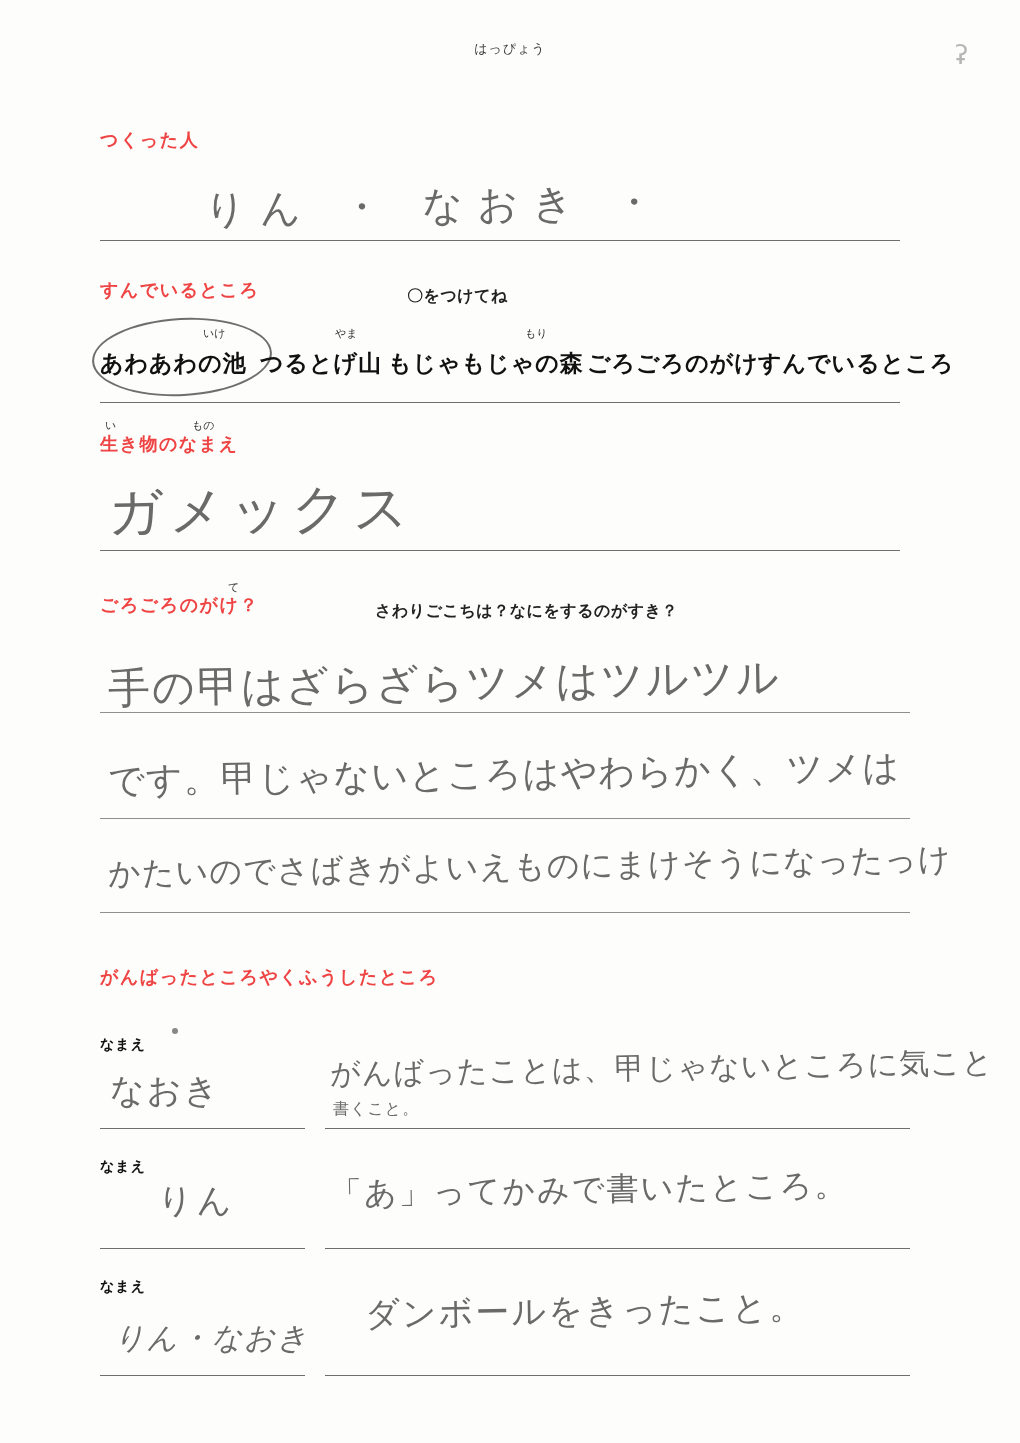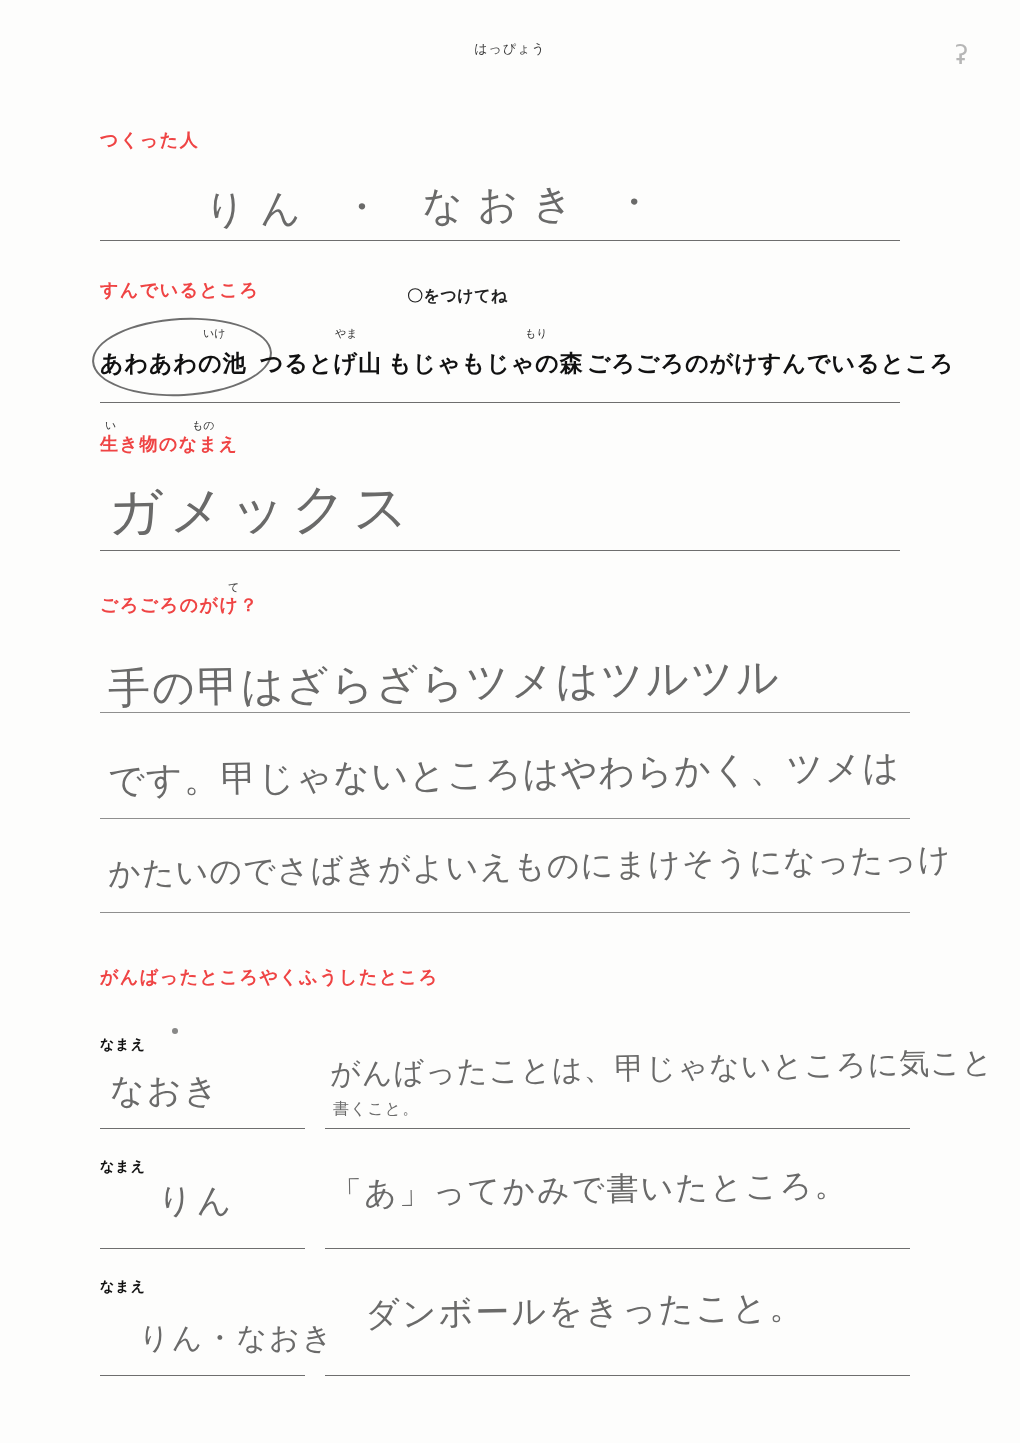--- a/index.html
+++ b/index.html
@@ -166,20 +166,21 @@
   <div class="rule" style="top:402px; left:100px; width:800px;"></div>
 
   <div class="ruby-mark" style="top:418px; left:105px;">い</div>
   <div class="ruby-mark" style="top:418px; left:152px;margin-left:40px;">もの</div>
   <div class="label" style="top:432px; left:100px;">生き物のなまえ</div>
   <div class="hand" style="top:474px; left:108px; font-size:54px; letter-spacing:6px; transform:rotate(-1deg);">ガメックス</div>
   <div class="rule" style="top:550px; left:100px; width:800px;"></div>
 
   <div class="ruby-mark" style="top:580px; left:228px;">て</div>
   <div class="label" style="top:593px; left:100px;">ごろごろのがけ？</div>
+  <div class="sub-note" style="top:601px; left:375px;">さわりごこちは？なにをするのがすき？</div>
 
   <div class="hand" style="top:655px; left:108px; font-size:42px; letter-spacing:2px; transform:rotate(-1deg);">手の甲はざらざらツメはツルツル</div>
   <div class="rule light" style="top:712px; left:100px; width:810px;"></div>
 
   <div class="hand" style="top:750px; left:108px; font-size:36px; letter-spacing:1px; transform:rotate(-1deg);">です。甲じゃないところはやわらかく、ツメは</div>
   <div class="rule light" style="top:818px; left:100px; width:810px;"></div>
 
   <div class="hand" style="top:845px; left:108px; font-size:32px; letter-spacing:1px; transform:rotate(-1deg);">かたいのでさばきがよいえものにまけそうになったっけ</div>
   <div class="rule light" style="top:912px; left:100px; width:810px;"></div>
 
@@ -193,18 +194,18 @@
   <div class="rule" style="top:1128px; left:100px; width:205px;"></div>
   <div class="rule" style="top:1128px; left:325px; width:585px;"></div>
 
   <div class="namae" style="top:1158px; left:100px;">なまえ</div>
   <div class="hand" style="top:1178px; left:158px; font-size:34px; letter-spacing:4px;">りん</div>
   <div class="hand" style="top:1168px; left:330px; font-size:32px; letter-spacing:2px; transform:rotate(-1deg);">「あ」ってかみで書いたところ。</div>
   <div class="rule" style="top:1248px; left:100px; width:205px;"></div>
   <div class="rule" style="top:1248px; left:325px; width:585px;"></div>
 
   <div class="namae" style="top:1278px; left:100px;">なまえ</div>
-  <div class="hand" style="top:1318px; left:139px; font-size:30px; letter-spacing:2px;">りん・なおき</div>
+  <div class="hand" style="top:1318px; left:114px; font-size:30px; letter-spacing:2px;font-style:italic;">りん・なおき</div>
   <div class="hand" style="top:1288px; left:365px; font-size:34px; letter-spacing:2px; transform:rotate(-1deg);">ダンボールをきったこと。</div>
   <div class="rule" style="top:1375px; left:100px; width:205px;"></div>
   <div class="rule" style="top:1375px; left:325px; width:585px;"></div>
 
 </div>
 
 </body></html>

